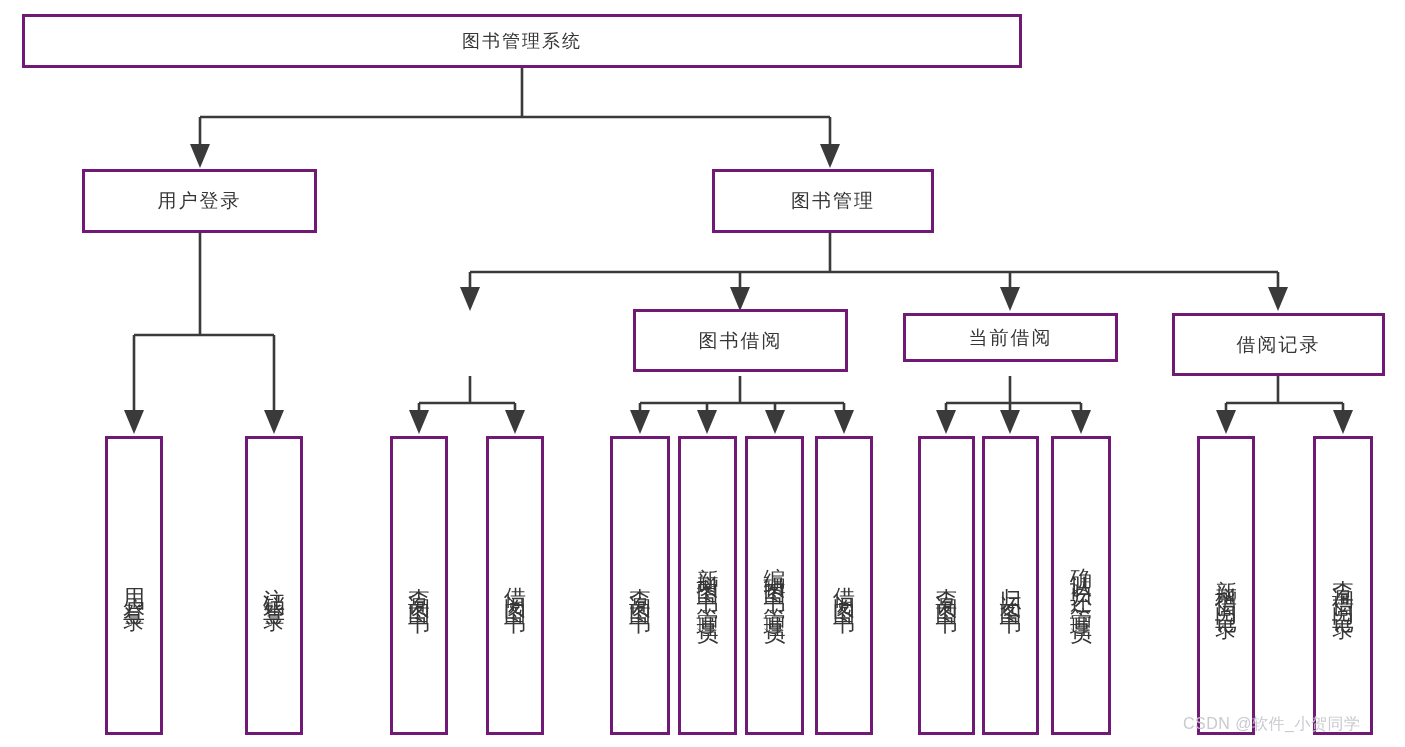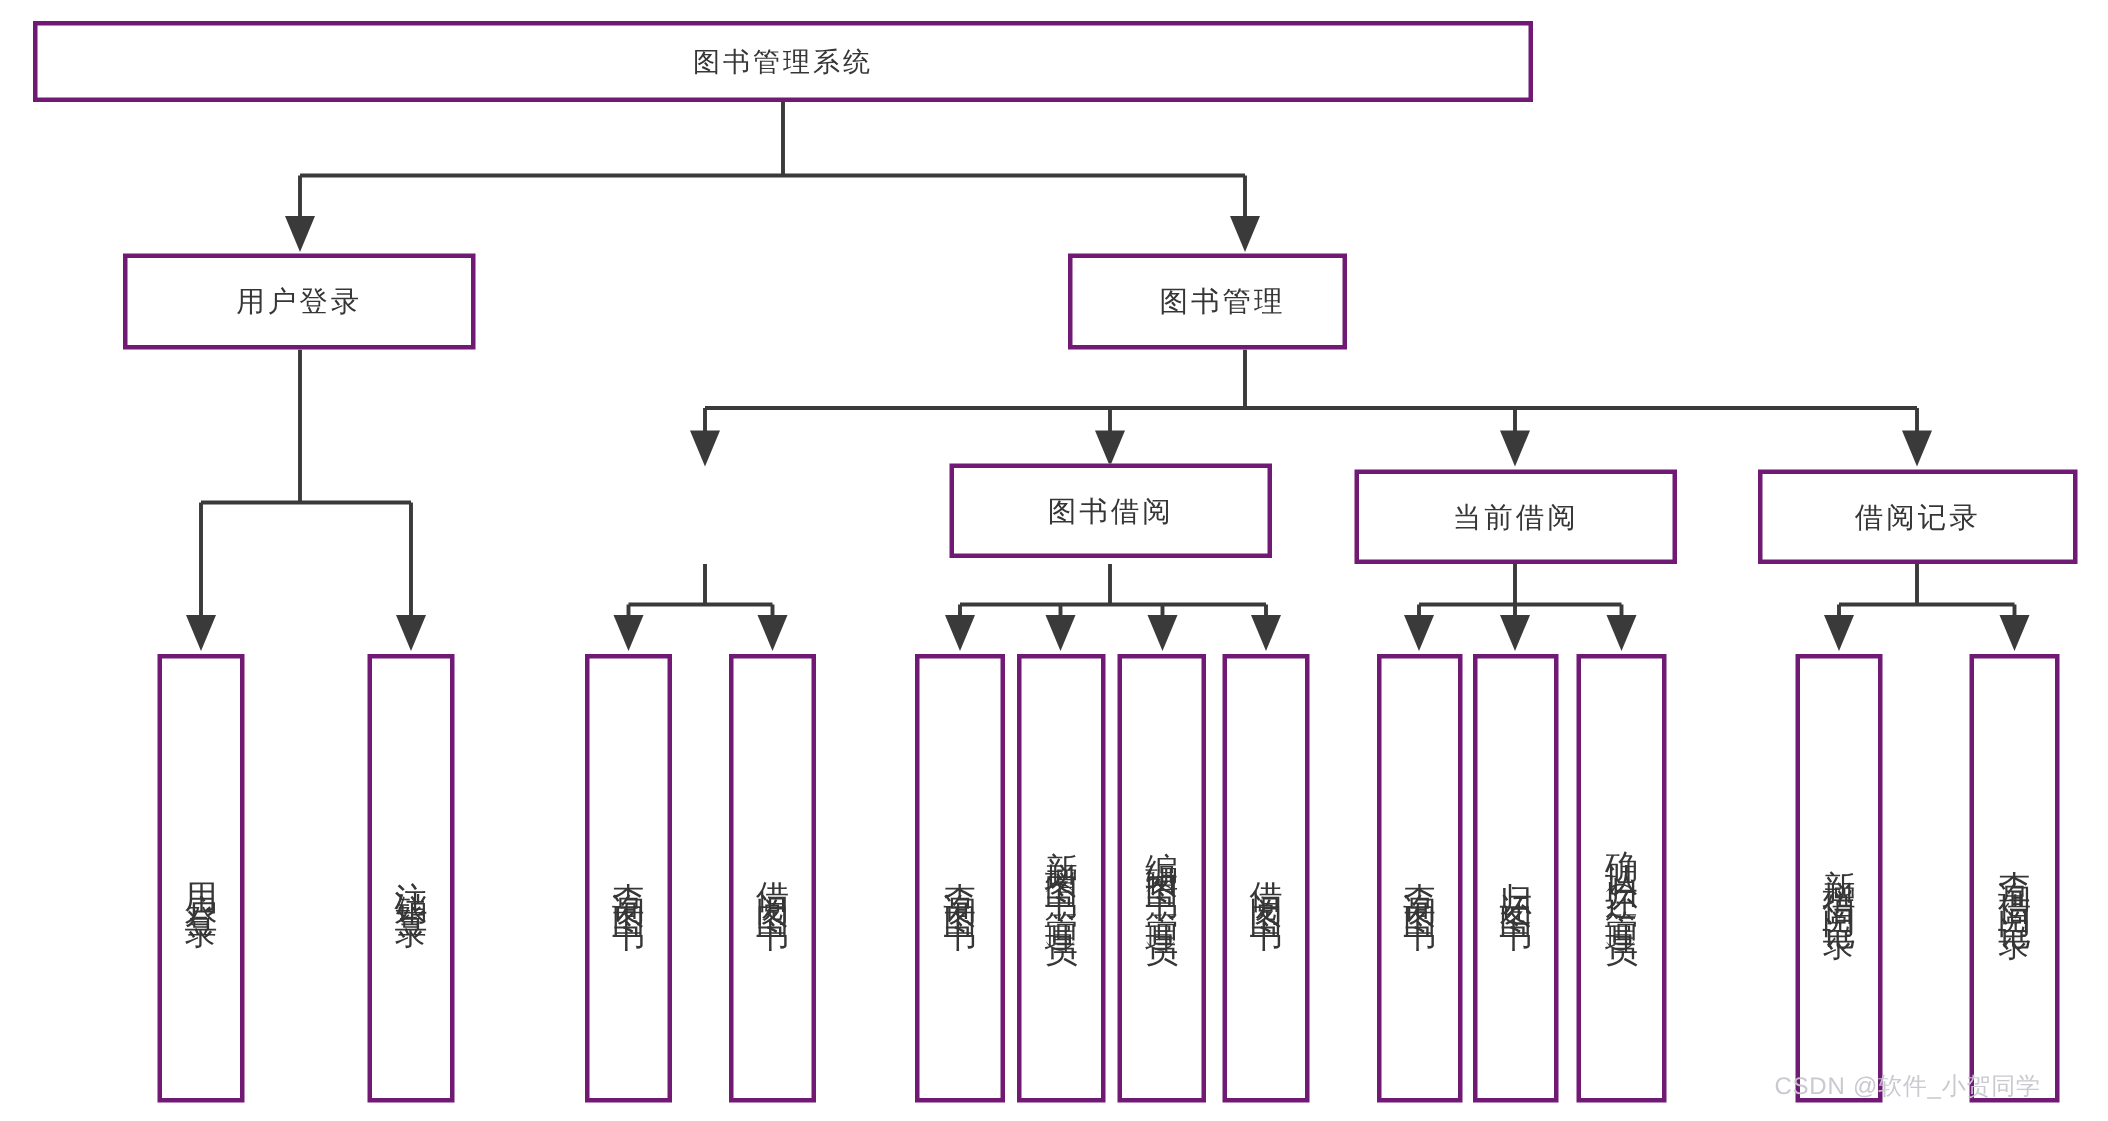--- a/index.html
+++ b/index.html
@@ -69,24 +69,24 @@
       <polygon points="1000,410 1020,410 1010,434"></polygon>
       <polygon points="1071,410 1091,410 1081,434"></polygon>
       <polygon points="1216,410 1236,410 1226,434"></polygon>
       <polygon points="1333,410 1353,410 1343,434"></polygon>
     </g>
   </svg>
 
   <div class="node node-h node-root" style="left:22px;top:14px;width:1000px;height:54px;">图书管理系统</div>
 
   <div class="node node-h" style="left:82px;top:169px;width:235px;height:64px;">用户登录</div>
-  <div class="node node-h" style="left:712px;top:169px;width:186px;height:64px;padding-left:20px;">图书管理</div>
+  <div class="node node-h" style="left:712px;top:169px;width:222px;height:64px;padding-left:20px;">图书管理</div>
 
   <div class="node node-h" style="left:633px;top:309px;width:215px;height:63px;">图书借阅</div>
-  <div class="node node-h" style="left:903px;top:313px;width:215px;height:63px;">当前借阅</div>
+  <div class="node node-h" style="left:903px;top:313px;width:215px;height:49px;">当前借阅</div>
   <div class="node node-h" style="left:1172px;top:313px;width:213px;height:63px;">借阅记录</div>
 
   <div class="node leaf" style="left:105px;top:436px;width:58px;height:299px;">
     <span>用户登录</span>
   </div>
   <div class="node leaf" style="left:245px;top:436px;width:58px;height:299px;">
     <span>注销登录</span>
   </div>
 
   <div class="node leaf" style="left:390px;top:436px;width:58px;height:299px;">

